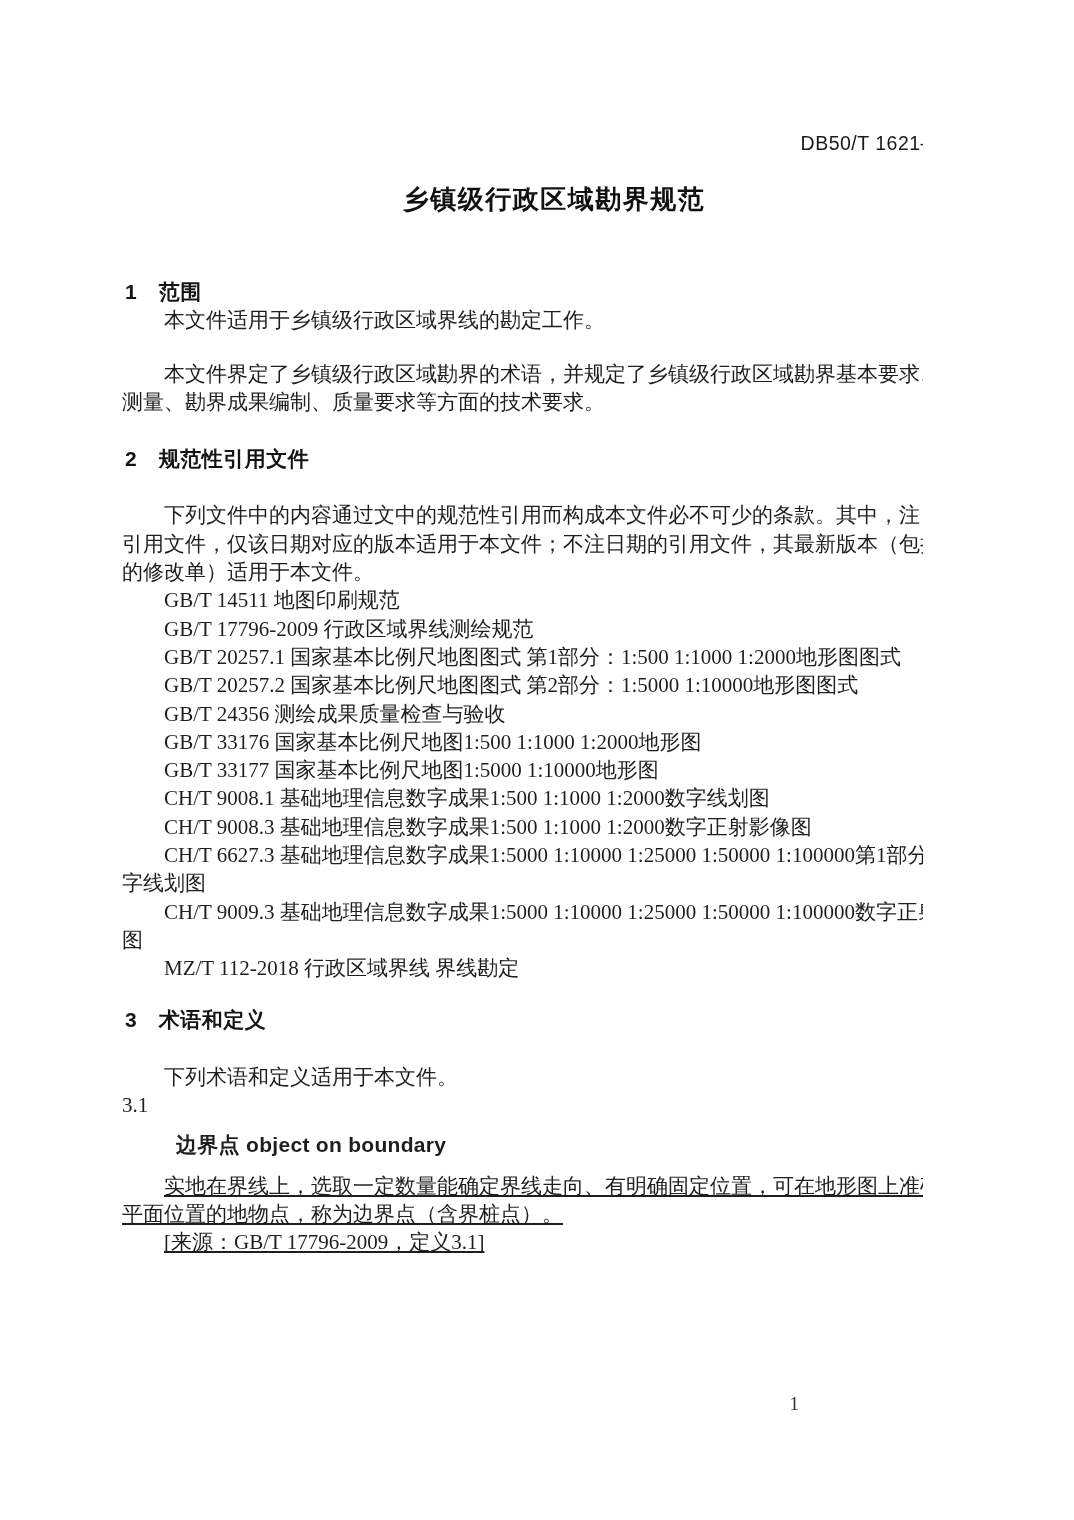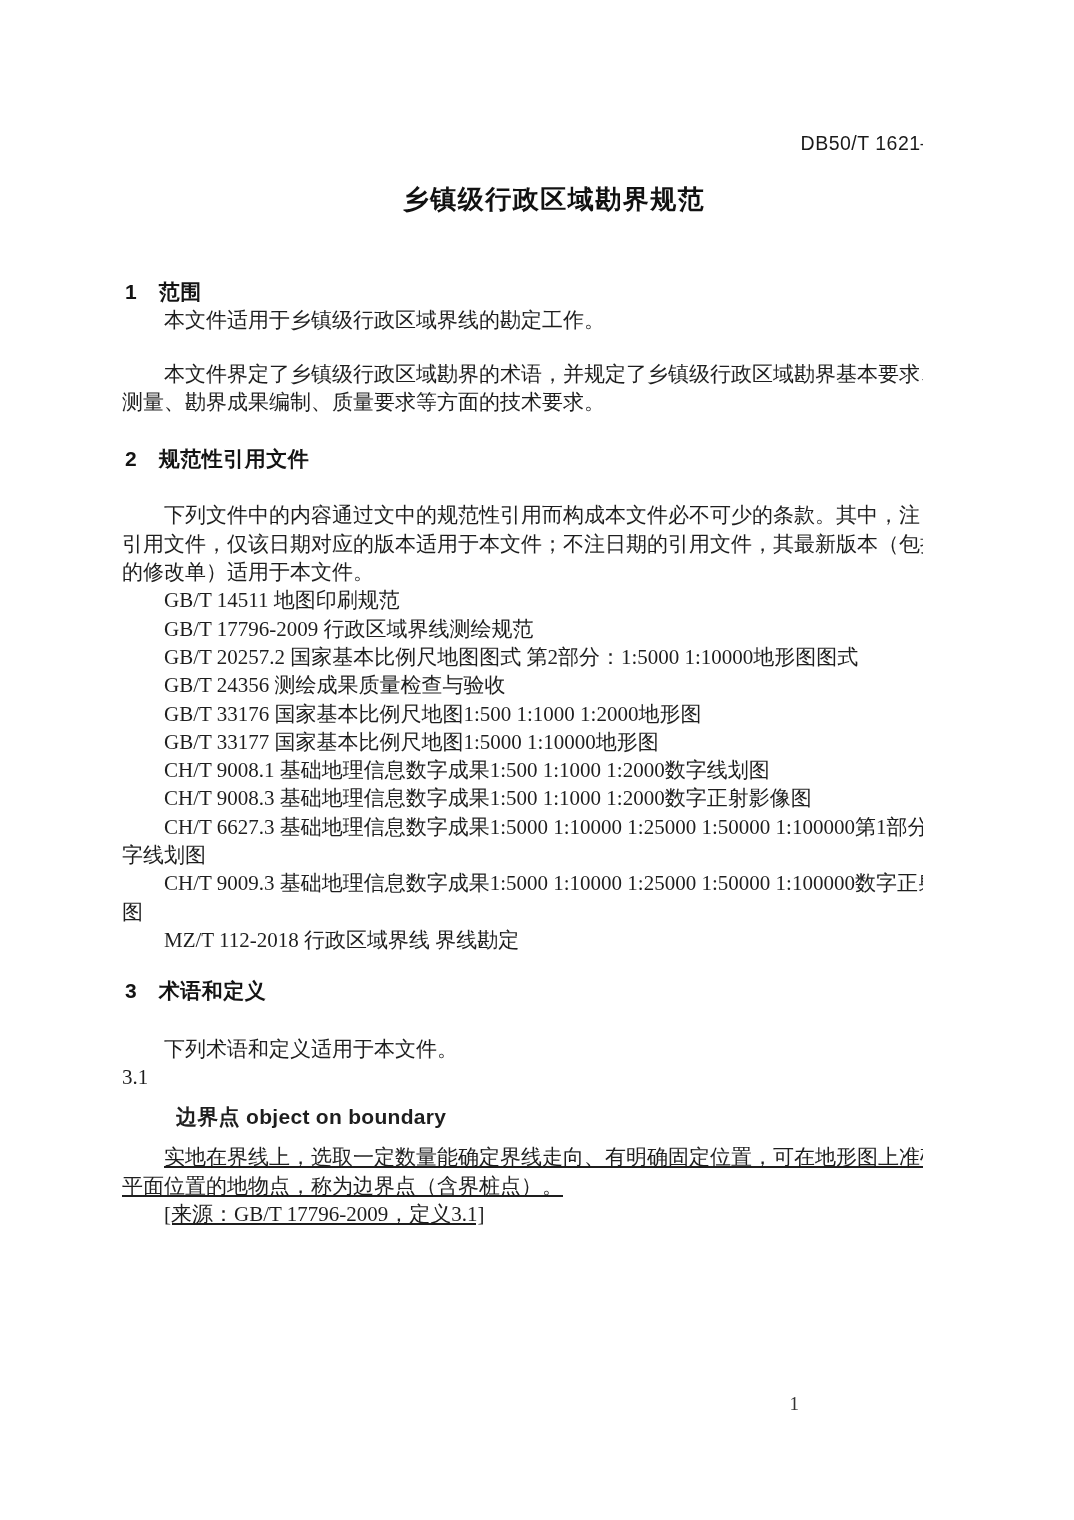--- a/index.html
+++ b/index.html
@@ -120,20 +120,21 @@
 
     <div class="clause-heading h-2">
       <span class="num">2</span>
       <span class="txt">规范性引用文件</span>
     </div>
     <p class="para s2-intro">下列文件中的内容通过文中的规范性引用而构成本文件必不可少的条款。其中，注日期的引用文件，仅该日期对应的版本适用于本文件；不注日期的引用文件，其最新版本（包括所有的修改单）适用于本文件。</p>
 
     <div class="ref-list">
       <p class="para">GB/T 14511 地图印刷规范</p>
       <p class="para">GB/T 17796-2009 行政区域界线测绘规范</p>
+      <p class="para">GB/T 20257.1 国家基本比例尺地图图式 第1部分：1:500 1:1000 1:2000地形图图式</p>
       <p class="para">GB/T 20257.2 国家基本比例尺地图图式 第2部分：1:5000 1:10000地形图图式</p>
       <p class="para">GB/T 24356 测绘成果质量检查与验收</p>
       <p class="para">GB/T 33176 国家基本比例尺地图1:500 1:1000 1:2000地形图</p>
       <p class="para">GB/T 33177 国家基本比例尺地图1:5000 1:10000地形图</p>
       <p class="para">CH/T 9008.1 基础地理信息数字成果1:500 1:1000 1:2000数字线划图</p>
       <p class="para">CH/T 9008.3 基础地理信息数字成果1:500 1:1000 1:2000数字正射影像图</p>
       <p class="para">CH/T 6627.3 基础地理信息数字成果1:5000 1:10000 1:25000 1:50000 1:100000第1部分：数字线划图</p>
       <p class="para">CH/T 9009.3 基础地理信息数字成果1:5000 1:10000 1:25000 1:50000 1:100000数字正射影像图</p>
       <p class="para">MZ/T 112-2018 行政区域界线 界线勘定</p>
     </div>

